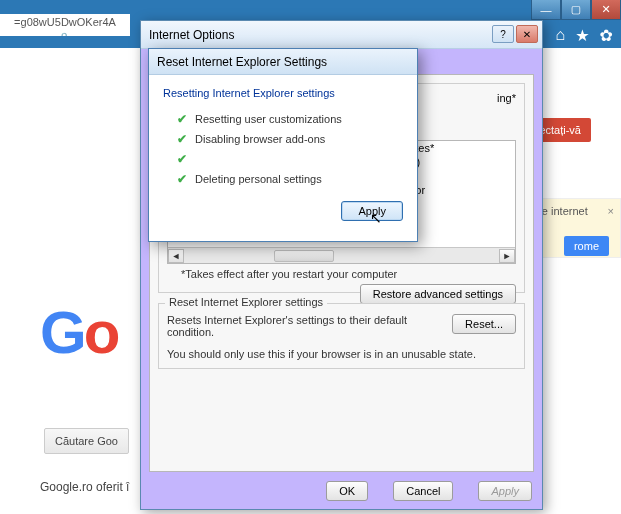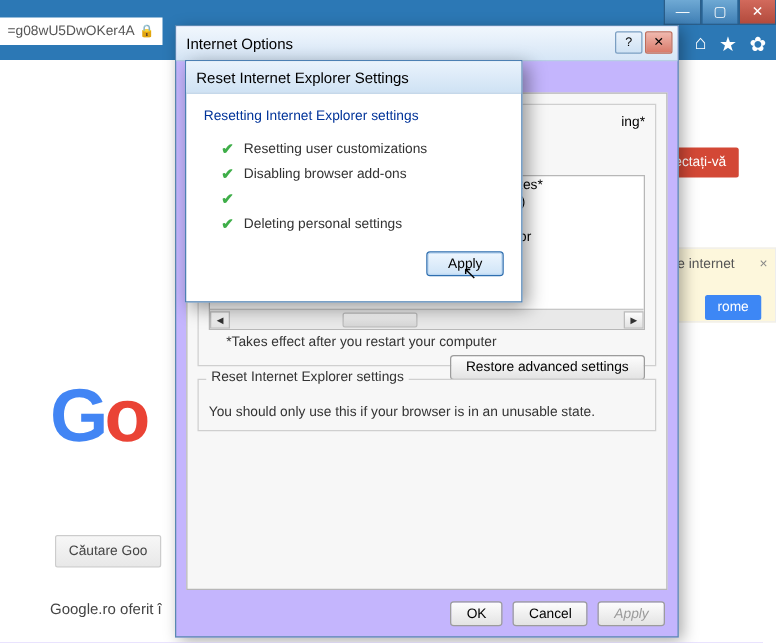--- a/index.html
+++ b/index.html
@@ -1,20 +1,20 @@
 <!DOCTYPE html>
 <html><head>
 <meta charset="utf-8">
 <style>
 * { box-sizing: border-box; margin: 0; padding: 0; font-family: "Segoe UI", Tahoma, sans-serif; }
 body { width: 621px; height: 514px; overflow: hidden; position: relative; background: #fff; }
 
 
 .app-chrome { position: absolute; top: 0; left: 0; right: 0; height: 48px; background: linear-gradient(#2c78b5, #2c78b5); display: flex; }
-.app-chrome .url { background: #fff; height: 22px; margin: 14px 0 0 0; padding: 2px 6px; font-size: 11px; color: #555; width: 130px; overflow: hidden; white-space: nowrap; display:flex; align-items:center; gap:4px; }
+.app-chrome .url { background: #fff; height: 22px; margin: 14px 0 0 0; padding: 2px 6px; font-size: 11px; color: #555; width: 130px; overflow: hidden; white-space: nowrap; display:flex; align-items:center; gap:4px;flex-direction:column; }
 .app-chrome .url .padlock { color:#5a8; font-size:10px; }
 .app-chrome .win-btns { position: absolute; top: 0; right: 0; display: flex; }
 .app-chrome .win-btn { width: 30px; height: 20px; background: linear-gradient(#6fa9d4,#3f7fb5); border: 1px solid #2a5e8a; border-top:none; color: #fff; font-size: 11px; display:flex; align-items:center; justify-content:center; }
 .app-chrome .win-btn.close { background: linear-gradient(#d26a5c,#b24a3c); }
 .app-chrome .icons { position:absolute; right: 8px; top: 26px; display:flex; gap:10px; color:#fff; font-size:16px; }
 
 
 .page-body { position:absolute; top:48px; left:0; right:0; bottom:0; background:#fff; }
 .signin-btn { position:absolute; top:70px; right:30px; background:#d34836; color:#fff; font-size:11px; padding:6px 10px; border-radius:2px; }
 .google-logo { position:absolute; top:250px; left:40px; font-size:60px; font-weight:bold; letter-spacing:-3px; }
@@ -45,21 +45,21 @@
 .tree .hscroll .arrow { width:16px; height:14px; border:1px solid #bcbcbc; background:linear-gradient(#fdfdfd,#e2e2e2); display:flex; align-items:center; justify-content:center; font-size:9px;}
 .tree .hscroll .thumb { height:12px; width:60px; margin-left:90px; background:linear-gradient(#f7f7f7,#d6d6d6); border:1px solid #bcbcbc; border-radius:2px;}
 .note { font-size:11px; color:#333; margin:4px 0 0 14px;}
 .btn { border:1px solid #9c9c9c; background:linear-gradient(#fdfdfd,#e3e3e3); font-size:11px; padding:3px 12px; border-radius:3px; color:#000;}
 .restore-row { text-align:right; margin-top:4px;}
 .fieldset2 { border:1px solid #cfcfcf; margin-top:10px; padding:10px 8px 8px 8px; position:relative;}
 .fieldset2 .legend { position:absolute; top:-8px; left:6px; background:#f7f7f7; padding:0 4px;}
 .reset-row { display:flex; align-items:flex-start; gap:10px;}
 .reset-row .txt { flex:1; font-size:11px;}
 .small-note { font-size:11px; margin-top:10px;}
-.bottom-btns { position:absolute; bottom:8px; right:10px; display:flex; gap:8px;}
+.bottom-btns { position:absolute; bottom:8px; right:10px; display:flex; gap:25px;}
 .btn.disabled { color:#9a9a9a;font-style:italic;}
 
 
 .dlg-reset { position:absolute; top:48px; left:148px; width:270px; height:194px; background:#fff; border:1px solid #4d80b3; box-shadow:4px 4px 14px rgba(0,0,0,.4); z-index:50;}
 .dlg-reset .tb { height:26px; background:linear-gradient(#eaf3fc,#cfe2f4); border-bottom:1px solid #b3cce3; font-size:12px; display:flex; align-items:center; padding:0 8px; color:#000;}
 .dlg-reset .content { padding:12px 14px 8px 14px; font-size:11px; color:#333;}
 .dlg-reset .content h4 { font-weight:normal; font-size:11px; color:#003399; margin-bottom:10px;}
 .dlg-reset .lst { list-style:none; margin-left:14px;}
 .dlg-reset .lst li { display:flex; align-items:center; gap:8px; padding:3px 0;}
 .dlg-reset .lst li .chk { color:#3fae49; font-weight:bold; font-size:12px;}
@@ -155,20 +155,24 @@
           </div>
         </div>
         <div class="note">*Takes effect after you restart your computer</div>
         <div class="restore-row">
           <button class="btn">Restore advanced settings</button>
         </div>
       </div>
 
       <div class="fieldset2">
         <div class="legend">Reset Internet Explorer settings</div>
+        <div class="reset-row">
+          <div class="txt">Resets Internet Explorer's settings to their default condition.</div>
+          <button class="btn">Reset...</button>
+        </div>
         <div class="small-note">You should only use this if your browser is in an unusable state.</div>
       </div>
 
     </div>
   </div>
   <div class="bottom-btns">
     <button class="btn">OK</button>
     <button class="btn">Cancel</button>
     <button class="btn disabled">Apply</button>
   </div>

